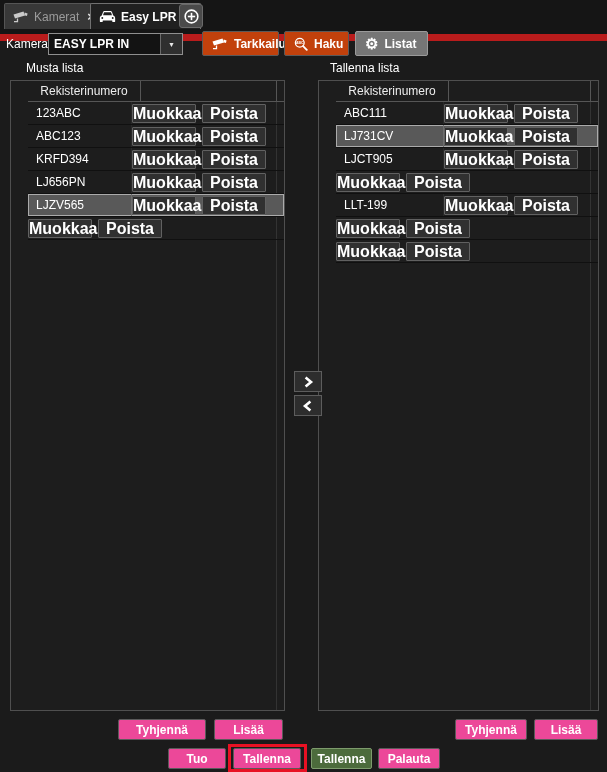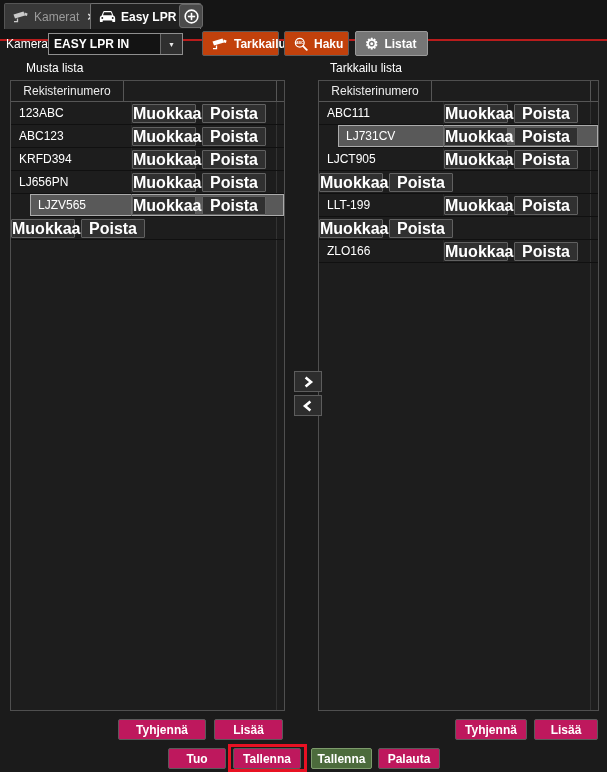--- a/index.html
+++ b/index.html
@@ -1,21 +1,21 @@
 <!DOCTYPE html>
 <html><head>
 <meta charset="utf-8">
 <style>
   html,body{margin:0;padding:0;background:#0d0d0d;}
   .app{position:relative;width:607px;height:772px;background:#1b1b1b;
        font-family:"Liberation Sans",sans-serif;color:#fff;overflow:hidden;font-size:12px;}
 
   
   .tabbar{position:absolute;left:0;top:0;width:607px;height:41px;background:#151515;
-          border-bottom:2px solid #b91c1c;box-sizing:border-box;}
+          border-bottom:7px solid #b91c1c;box-sizing:border-box;}
   .tab{position:absolute;top:3px;height:26px;display:flex;align-items:center;gap:5px;
        padding:0 8px;box-sizing:border-box;border:1px solid #555;border-bottom:none;
        border-radius:2px 2px 0 0;}
   .tab.kamerat{left:4px;background:#383838;color:#9b9b9b;}
   .tab.easylpr{left:90px;background:#202020;color:#fff;font-weight:bold;border-color:#707070;}
   .tab .close{font-weight:bold;font-size:13px;color:#e0e0e0;margin-left:3px;line-height:1;}
   .addtab{position:absolute;left:179px;top:4px;width:22px;height:22px;background:#4a4a4a;
           border:1px solid #6a6a6a;border-radius:3px;display:flex;align-items:center;justify-content:center;}
 
   
@@ -30,42 +30,42 @@
         padding:0 9px;box-sizing:border-box;font-family:inherit;font-size:12px;}
   .tbtn.sel{background:#767676;border-color:#9a9a9a;}
   #tarkkailu{left:202px;width:77px;}
   #haku{left:284px;width:65px;}
   #listat{left:355px;width:73px;}
   .gicon{font-size:15px;line-height:1;}
 
   
   .sect-title{position:absolute;top:61px;}
   #bl-title{left:26px;} #wl-title{left:330px;}
-  .tbl{position:absolute;top:80px;height:631px;background:#1d1d1d;border:1px solid #4f4f4f;box-sizing:border-box;}
+  .tbl{position:absolute;top:80px;height:631px;background:#1d1d1d;border:1px solid #4f4f4f;box-sizing:border-box;padding-left:17px;}
   #bl-table{left:10px;width:275px;} #wl-table{left:318px;width:281px;}
   .thead{display:flex;height:21px;border-bottom:1px solid #565656;box-sizing:border-box;position:relative;z-index:1;background:#1d1d1d;}
   .th-plate{width:112px;border-right:1px solid #565656;display:flex;align-items:center;justify-content:center;color:#ececec;}
   .th-rest{flex:1;}
   .th-strip{width:7px;border-left:1px solid #565656;}
   .vstrip{position:absolute;top:21px;bottom:0;right:7px;width:1px;background:#333;}
   .trow{display:flex;align-items:center;height:23px;border-bottom:1px solid #101010;box-sizing:border-box;position:relative;}
   #bl-table .trow{padding-right:12px;} #wl-table .trow{padding-right:14px;}
   .plate{flex:1;align-self:stretch;display:flex;align-items:center;padding-left:8px;border-right:1px solid #282828;white-space:nowrap;}
   .rbtn{width:64px;height:19px;margin-right:6px;background:#303030;border:1px solid #616161;
         border-radius:1px;color:#fff;font-weight:bold;font-family:inherit;font-size:16px;padding:0;}
-  .trow.selected{background:#595959;box-shadow:inset 0 0 0 1px #ababab;margin-left:19px;}
+  .trow.selected{background:#595959;box-shadow:inset 0 0 0 1px #ababab;}
   .trow.selected .plate{border-right-color:#6e6e6e;}
 
   
   .xfer{position:absolute;left:294px;width:28px;height:21px;background:#2d2d2d;border:1px solid #5d5d5d;
         display:flex;align-items:center;justify-content:center;box-sizing:border-box;padding:0;}
   #to-right{top:371px;} #to-left{top:395px;}
 
   
-  .btn{position:absolute;background:#be185d;border:1px solid #5a5a5a;border-radius:2px;color:#fff;
+  .btn{position:absolute;background:#ec4899;border:1px solid #5a5a5a;border-radius:2px;color:#fff;
        font-weight:bold;font-family:inherit;font-size:12px;height:21px;box-sizing:border-box;padding:0;}
   #bl-clear{left:118px;top:719px;width:88px;}
   #bl-add{left:214px;top:719px;width:69px;}
   #wl-clear{left:455px;top:719px;width:72px;}
   #wl-add{left:534px;top:719px;width:64px;}
   #tuo{left:168px;top:748px;width:58px;}
   #save-left{left:233px;top:748px;width:68px;}
   #save-green{left:311px;top:748px;width:61px;background:#4c6b3c;border-color:#7d9b6c;}
   #palauta{left:378px;top:748px;width:62px;}
   .red-frame{position:absolute;left:228px;top:744px;width:79px;height:28px;border:3px solid #e81123;
@@ -142,21 +142,21 @@
     </span>
     <span>Haku</span>
   </button>
 
   <button class="tbtn sel" id="listat">
     <span class="gicon">⚙</span>
     <span>Listat</span>
   </button>
 
   <span class="sect-title" id="bl-title">Musta lista</span>
-  <span class="sect-title" id="wl-title">Tarkkailu lista</span>
+  <span class="sect-title" id="wl-title">Tallenna lista</span>
 
   <div class="tbl" id="bl-table">
     <div class="vstrip"></div>
     <div class="thead">
       <div class="th-plate">Rekisterinumero</div>
       <div class="th-rest"></div>
       <div class="th-strip"></div>
     </div>
     <div class="tbody">
 
@@ -234,21 +234,20 @@
           <button class="rbtn">Muokkaa</button>
           <button class="rbtn">Poista</button>
         </div>
 
         <div class="trow">
           <button class="rbtn">Muokkaa</button>
           <button class="rbtn">Poista</button>
         </div>
 
         <div class="trow">
-          <span class="plate">ZLO166</span>
           <button class="rbtn">Muokkaa</button>
           <button class="rbtn">Poista</button>
         </div>
       </div>
   </div>
 
   <button class="xfer" id="to-right">
     <span>
       <svg width="12" height="12" viewBox="0 0 12 12">
         <polyline points="3.6,1.6 9,6 3.6,10.4" fill="none" stroke="#fff" stroke-width="2.6"></polyline>

